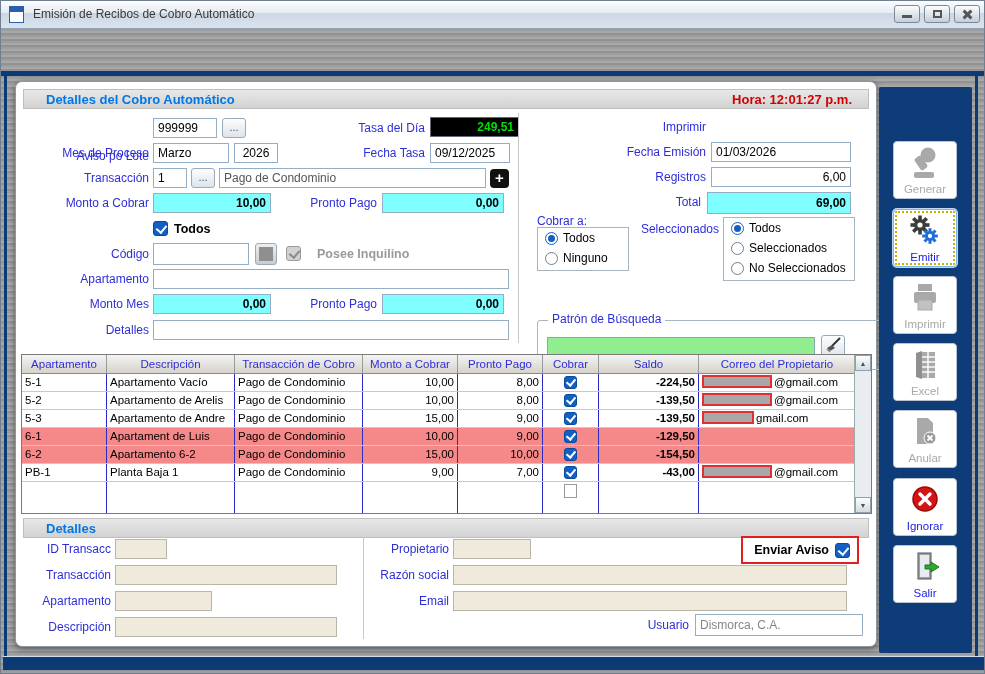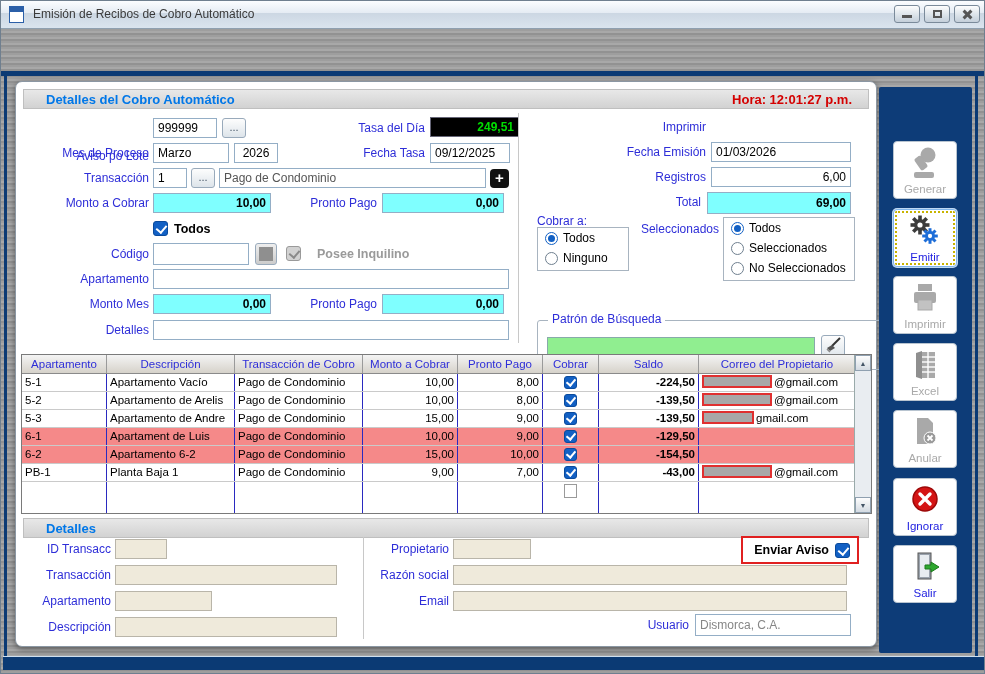--- a/index.html
+++ b/index.html
@@ -390,21 +390,21 @@
 
   <div class="lbl" style="left:340px;top:590px;width:108px;">Email</div>
   <div class="fld beige" style="left:452px;top:590px;width:394px;"></div>
 
   <div class="redbox">
     <span>Enviar Aviso</span>
     <div class="chk"></div>
   </div>
 
   <div class="lbl" style="left:600px;top:614px;width:88px;">Usuario</div>
-  <div class="fld graytxt" style="left:694px;top:613px;width:156px;height:22px;line-height:20px;">Dismorca, C.A.</div>
+  <div class="fld graytxt" style="left:694px;top:613px;width:168px;height:22px;line-height:20px;">Dismorca, C.A.</div>
 
   <div class="sidebar">
 
     <div class="sbtn dis" style="top:54px;">
       <svg width="32" height="34" viewBox="0 0 32 34">
         <circle cx="19" cy="9" r="7.5" fill="#a9a9a9"></circle>
         <rect x="8" y="10" width="8" height="14" rx="2" transform="rotate(-35 12 17)" fill="#a9a9a9"></rect>
         <rect x="5" y="26" width="20" height="6" rx="2" fill="#a9a9a9"></rect>
       </svg>
       <div class="cap">Generar</div>

